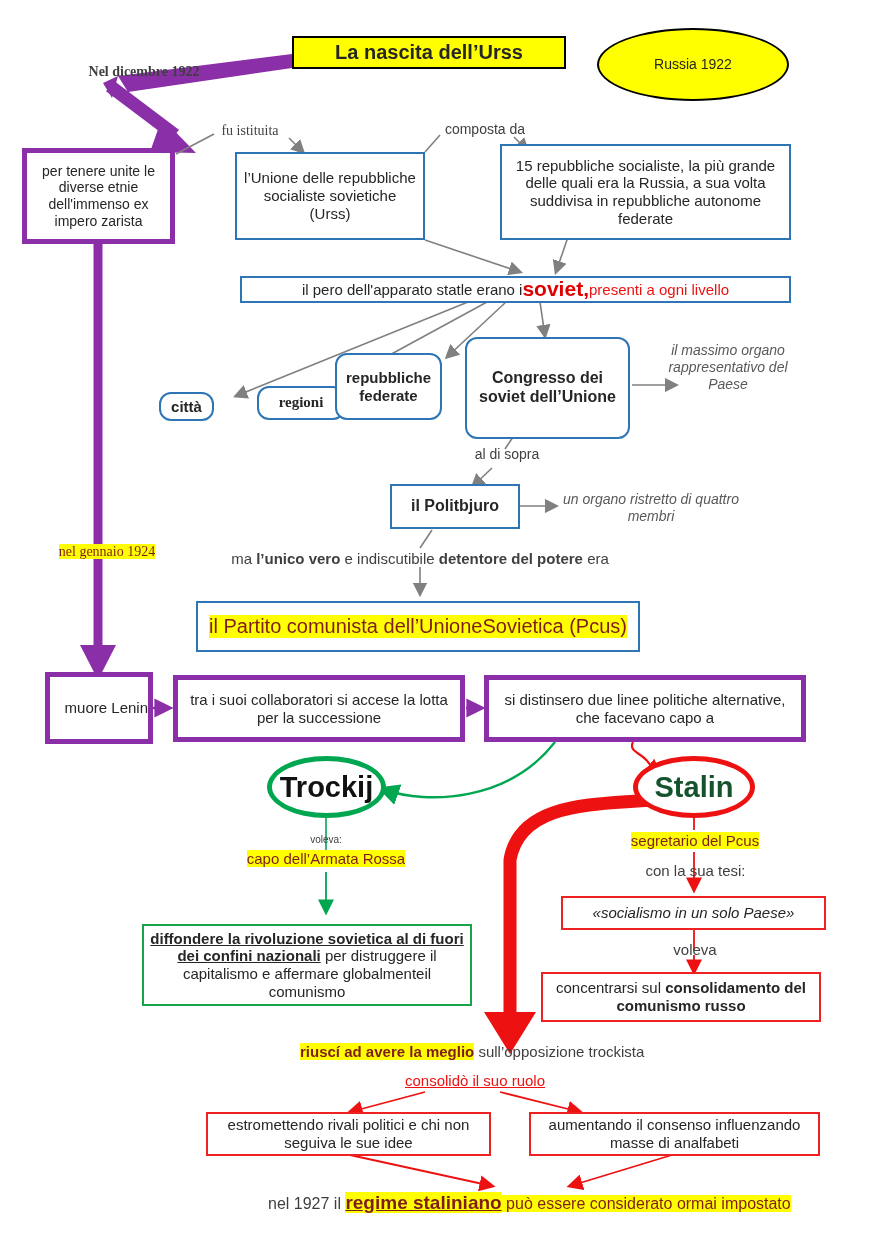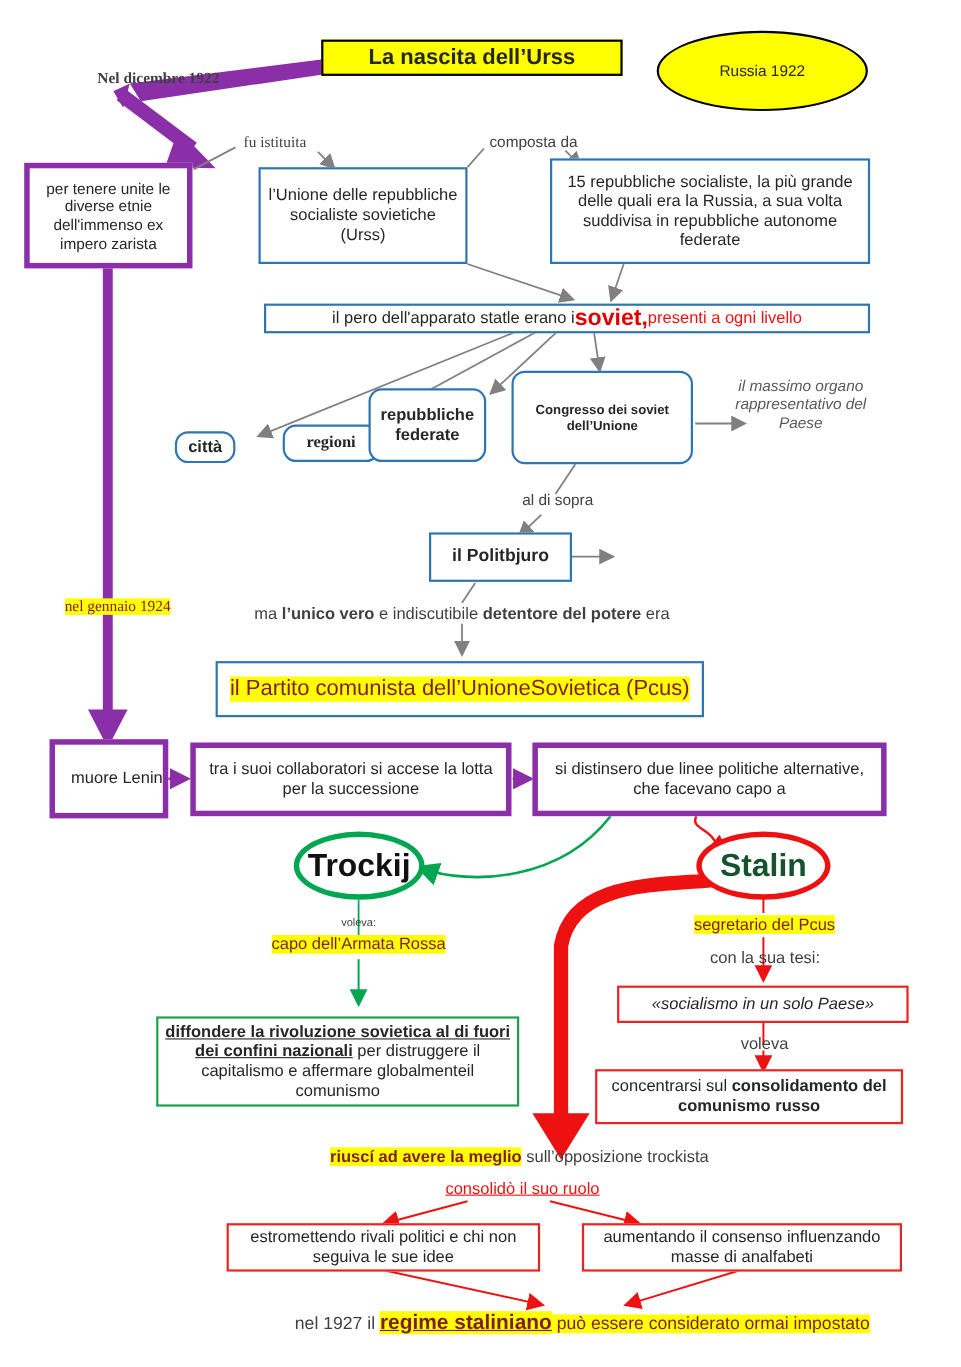--- a/index.html
+++ b/index.html
@@ -226,36 +226,39 @@
   </div>
 
   <div class="node box-blue-round" style="left:257px; top:386px; width:88px; height:34px; font-size:15px; font-weight:bold;font-family:Liberation Serif, serif;">
     <span>regioni</span>
   </div>
 
   <div class="node box-blue-round" style="left:335px; top:353px; width:107px; height:67px; font-size:15px; font-weight:bold;">
     <span>repubbliche federate</span>
   </div>
 
-  <div class="node box-blue-round" style="left:465px; top:337px; width:165px; height:85px; font-size:12px; font-weight:bold;">
+  <div class="node box-blue-round" style="left:465px; top:337px; width:165px; height:102px; font-size:16px; font-weight:bold;">
     <span>Congresso dei soviet dell’Unione</span>
   </div>
 
   <div class="label ital" style="left:658px; top:342px; width:140px; font-size:14px; color:#595959;">
     <span>il massimo organo rappresentativo del Paese</span>
   </div>
 
   <div class="label" style="left:450px; top:446px; width:114px; font-size:14px;">
     <span>al di sopra</span>
   </div>
 
   <div class="node box-blue" style="left:390px; top:484px; width:130px; height:45px; font-size:16px; font-weight:bold;">
     <span>il Politbjuro</span>
   </div>
 
+  <div class="label ital" style="left:560px; top:491px; width:182px; font-size:14px; color:#595959;">
+    <span>un organo ristretto di quattro membri</span>
+  </div>
 
   <div class="label serif" style="left:42px; top:544px; width:130px; font-size:14px;">
     <span class="hl">nel gennaio 1924</span>
   </div>
 
   <div class="label" style="left:190px; top:550px; width:460px; font-size:15px;">
     <span>ma </span><span class="bold">l’unico vero</span><span> e indiscutibile </span><span class="bold">detentore del potere</span><span> era</span>
   </div>
 
   <div class="node box-blue" style="left:196px; top:601px; width:444px; height:51px; font-size:20px; padding:0 6px;">

